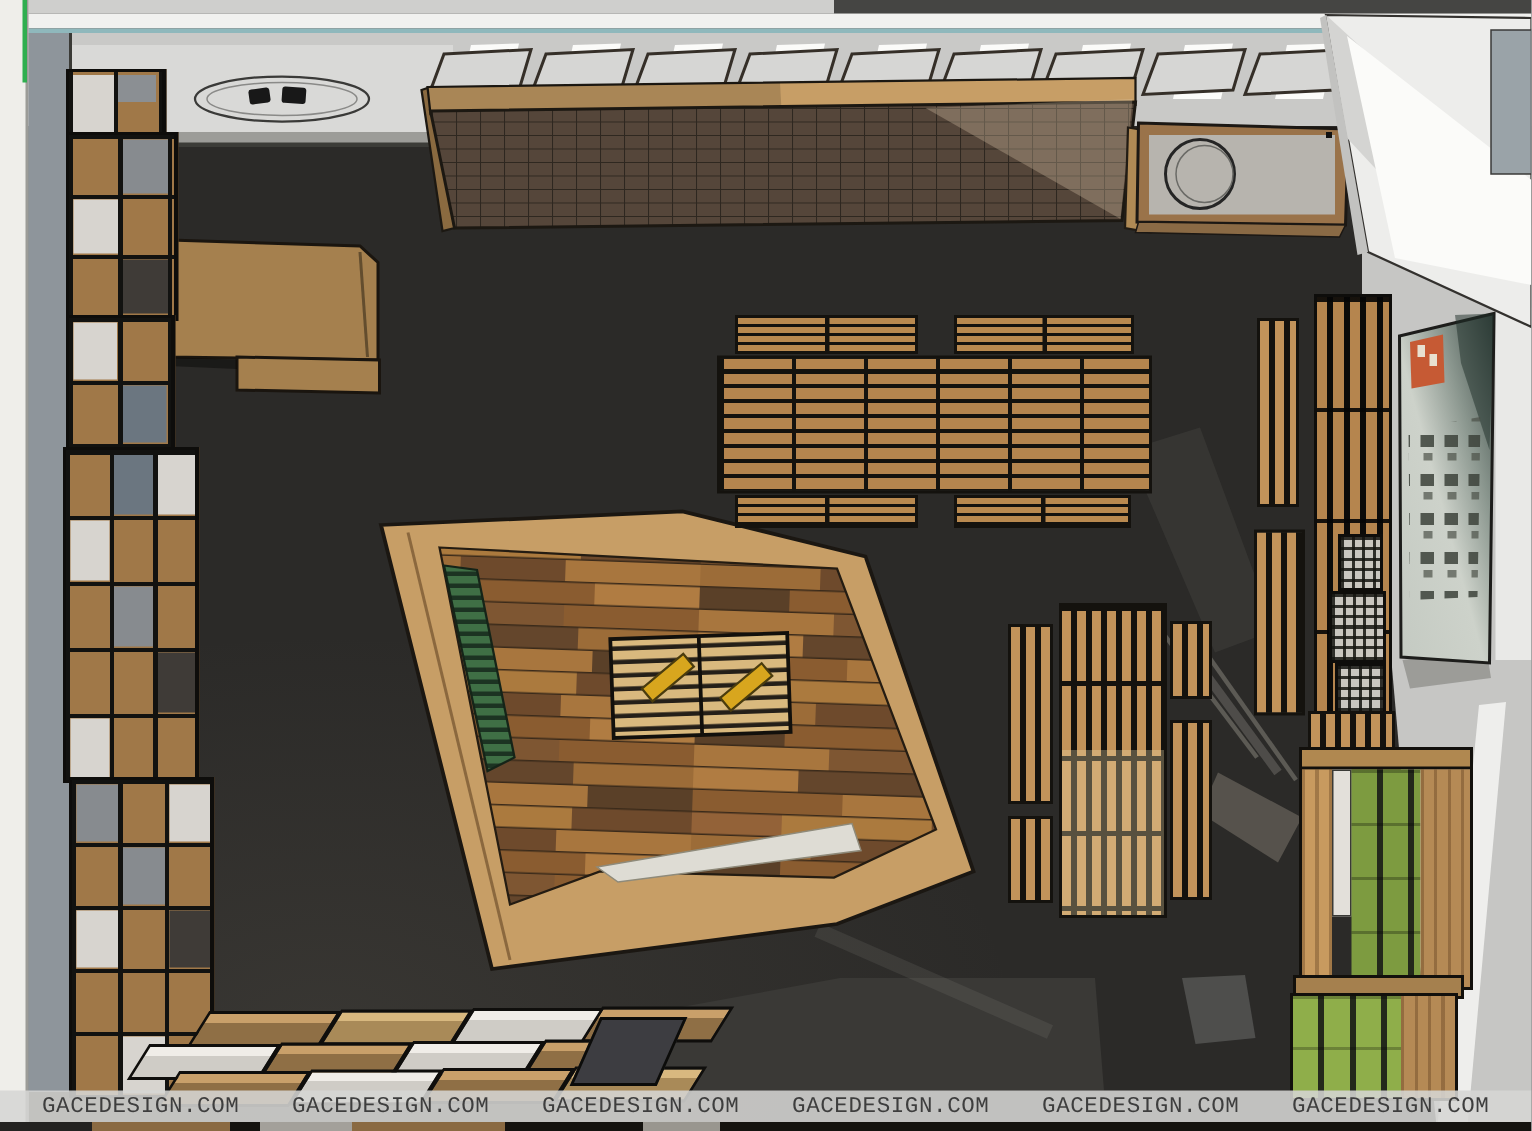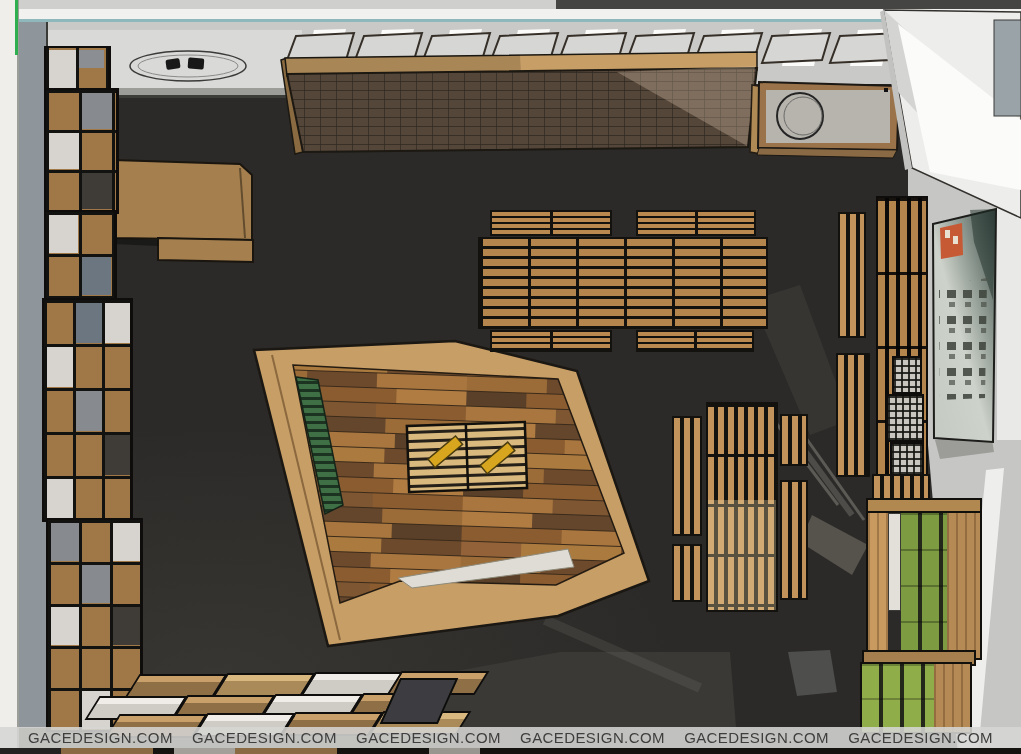--- a/index.html
+++ b/index.html
@@ -113,21 +113,21 @@
   
   .bins{left:70px;top:664px;width:372px;height:66px;}
   .tray{position:absolute;height:20px;width:84px;border:2px solid #0f0e0c;transform:skewX(-32deg);}
   .tray.wood{background:linear-gradient(180deg,#c9a06a 0 30%,#8f6f45 30%);}
   .tray.white{background:linear-gradient(180deg,#f0ede8 0 30%,#cfccc6 30%);}
   .tray.lt{background:linear-gradient(180deg,#d8b87f 0 30%,#a98a58 30%);}
   .darkbox{left:390px;top:678px;width:54px;height:42px;background:#3d3d41;border:2px solid #0c0c0a;transform:skewX(-24deg);}
 
   
   .wm-band{left:0;top:727px;width:1021px;height:21px;background:rgba(214,214,212,0.88);
-    display:flex;align-items:center;justify-content:space-between;padding:0 28px;box-sizing:border-box;}
+    display:flex;align-items:center;justify-content:space-between;padding:0 28px;box-sizing:border-box;font-family:Liberation Mono, monospace;}
   .wm-text{font-size:15px;color:#3e3e3e;letter-spacing:0.4px;white-space:nowrap;}
   .bottom-strip{left:0;top:748px;width:1021px;height:6px;
     background:linear-gradient(90deg,#232220 0 6%,#8a6a42 6% 15%,#15130f 15% 17%,#a3a09a 17% 23%,#8a6a42 23% 33%,#15130f 33% 42%,#99968f 42% 47%,#15130f 47% 100%);}
 </style>
 </head>
 <body>
 
 <div id="stage">
 
   <div class="abs z1 top-light"></div>

